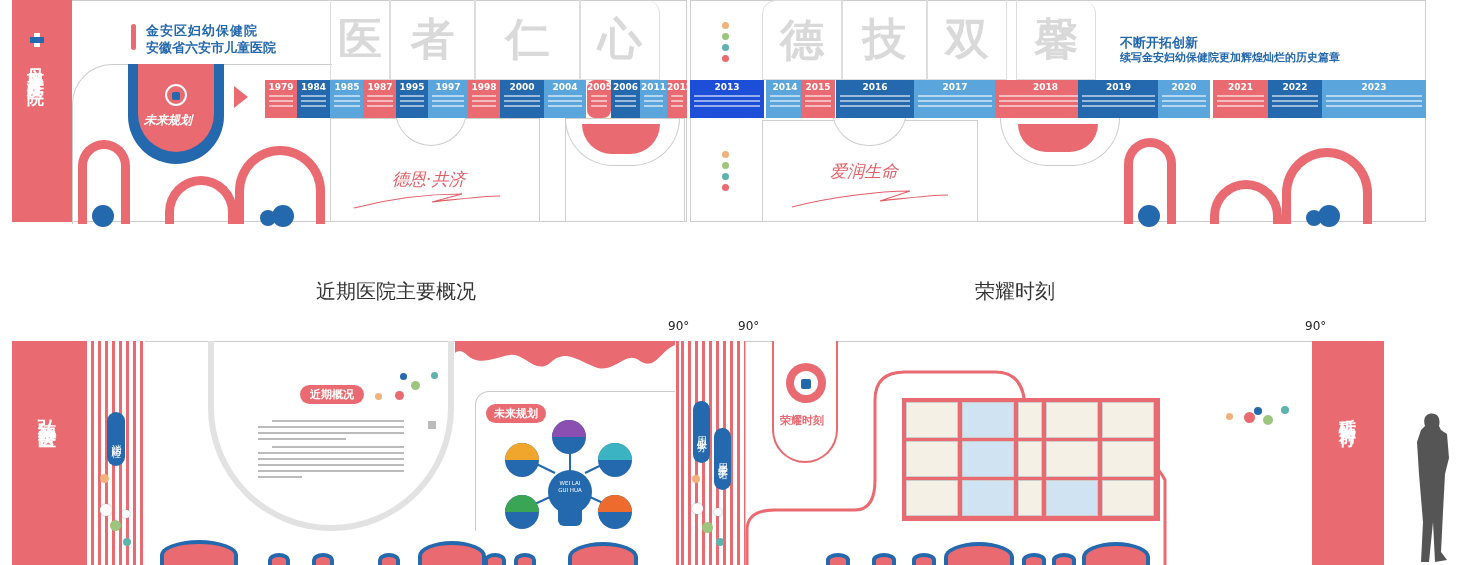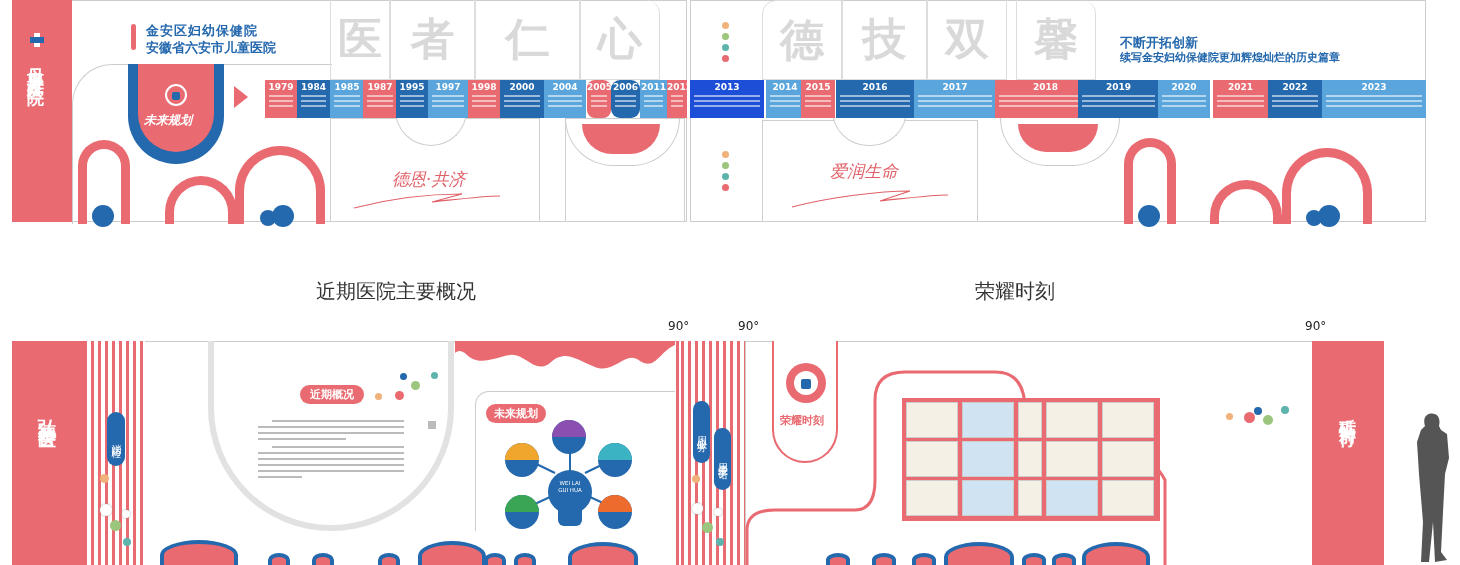--- a/index.html
+++ b/index.html
@@ -157,21 +157,21 @@
       <span class="ln"></span>
       <span class="ln"></span>
       <span class="ln"></span>
     </div>
     <div class="tl-cell" style="left: 587px; width: 24px; background: rgb(233, 106, 112); border-radius: 8px;">
       <span class="yr">2005</span>
       <span class="ln"></span>
       <span class="ln"></span>
       <span class="ln"></span>
     </div>
-    <div class="tl-cell" style="left: 611px; width: 29px; background: rgb(36, 104, 173); border-radius: 9px;">
+    <div class="tl-cell" style="left: 611px; width: 29px; background: rgb(36, 104, 173);">
       <span class="yr">2006</span>
       <span class="ln"></span>
       <span class="ln"></span>
       <span class="ln"></span>
     </div>
     <div class="tl-cell" style="left: 640px; width: 27px; background: rgb(90, 165, 220);">
       <span class="yr">2011</span>
       <span class="ln"></span>
       <span class="ln"></span>
       <span class="ln"></span>

